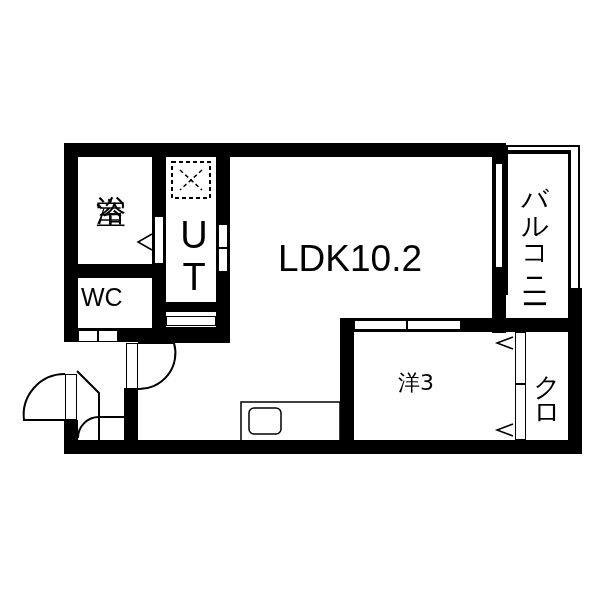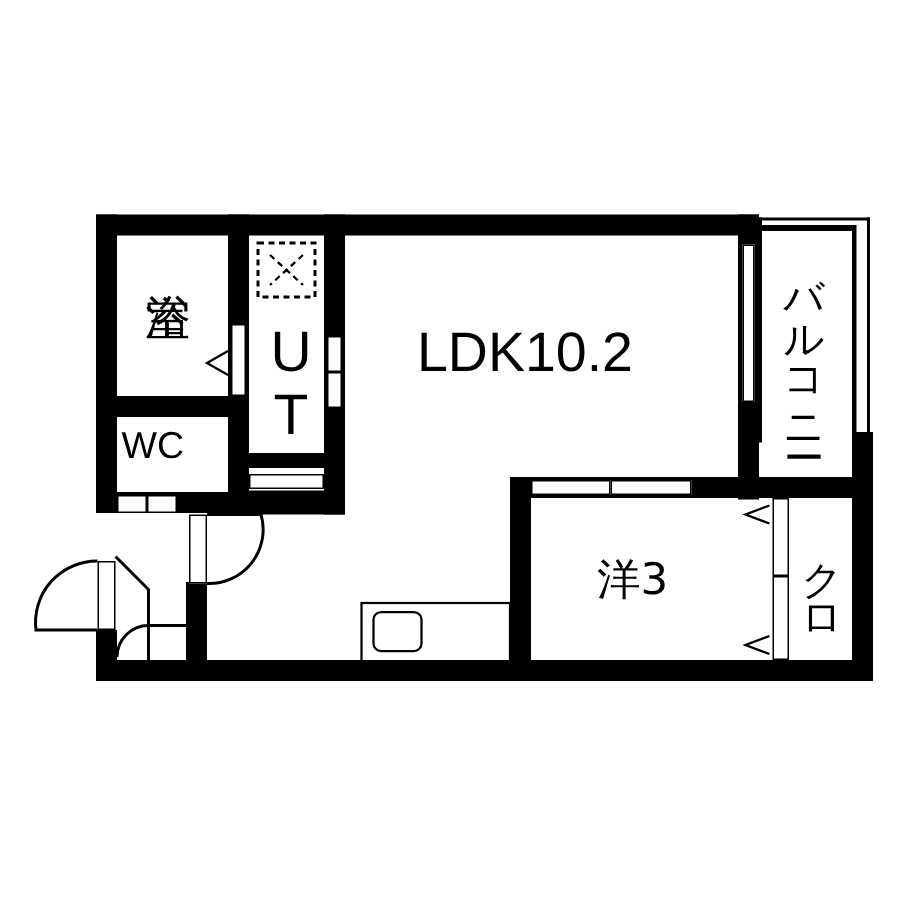--- a/index.html
+++ b/index.html
@@ -80,17 +80,17 @@
   <div class="abs wall" style="left:340px;top:318px;width:242px;height:14px;"></div>
   <div class="abs win" style="left:354px;top:320px;width:53px;height:10px;"></div>
   <div class="abs win" style="left:407px;top:320px;width:54px;height:10px;"></div>
 
   <div class="abs win" style="left:515px;top:332px;width:11px;height:52px;"></div>
   <div class="abs win" style="left:515px;top:384px;width:11px;height:56px;"></div>
 
   <div class="lbl vert" style="left:96px;top:172px;font-size:30px;">浴室</div>
   <div class="lbl vert" style="left:175px;top:214px;font-size:38px;text-orientation:upright;font-family:'Liberation Sans',sans-serif;">UT</div>
   <div class="lbl" style="left:81px;top:285px;font-size:25px;font-family:'Liberation Sans',sans-serif;">WC</div>
-  <div class="lbl" style="left:278px;top:216px;font-size:37px;font-family:'Liberation Sans',sans-serif;">LDK10.2</div>
+  <div class="lbl" style="left:278px;top:240px;font-size:37px;font-family:'Liberation Sans',sans-serif;">LDK10.2</div>
   <div class="lbl vert" style="left:522px;top:168px;font-size:27px;">バルコニー</div>
-  <div class="lbl" style="left:398px;top:372px;font-size:29px;">洋3</div>
+  <div class="lbl" style="left:398px;top:372px;font-size:22px;">洋3</div>
   <div class="lbl vert" style="left:534px;top:356px;font-size:27px;">クロ</div>
 </div>
 
 </body></html>

